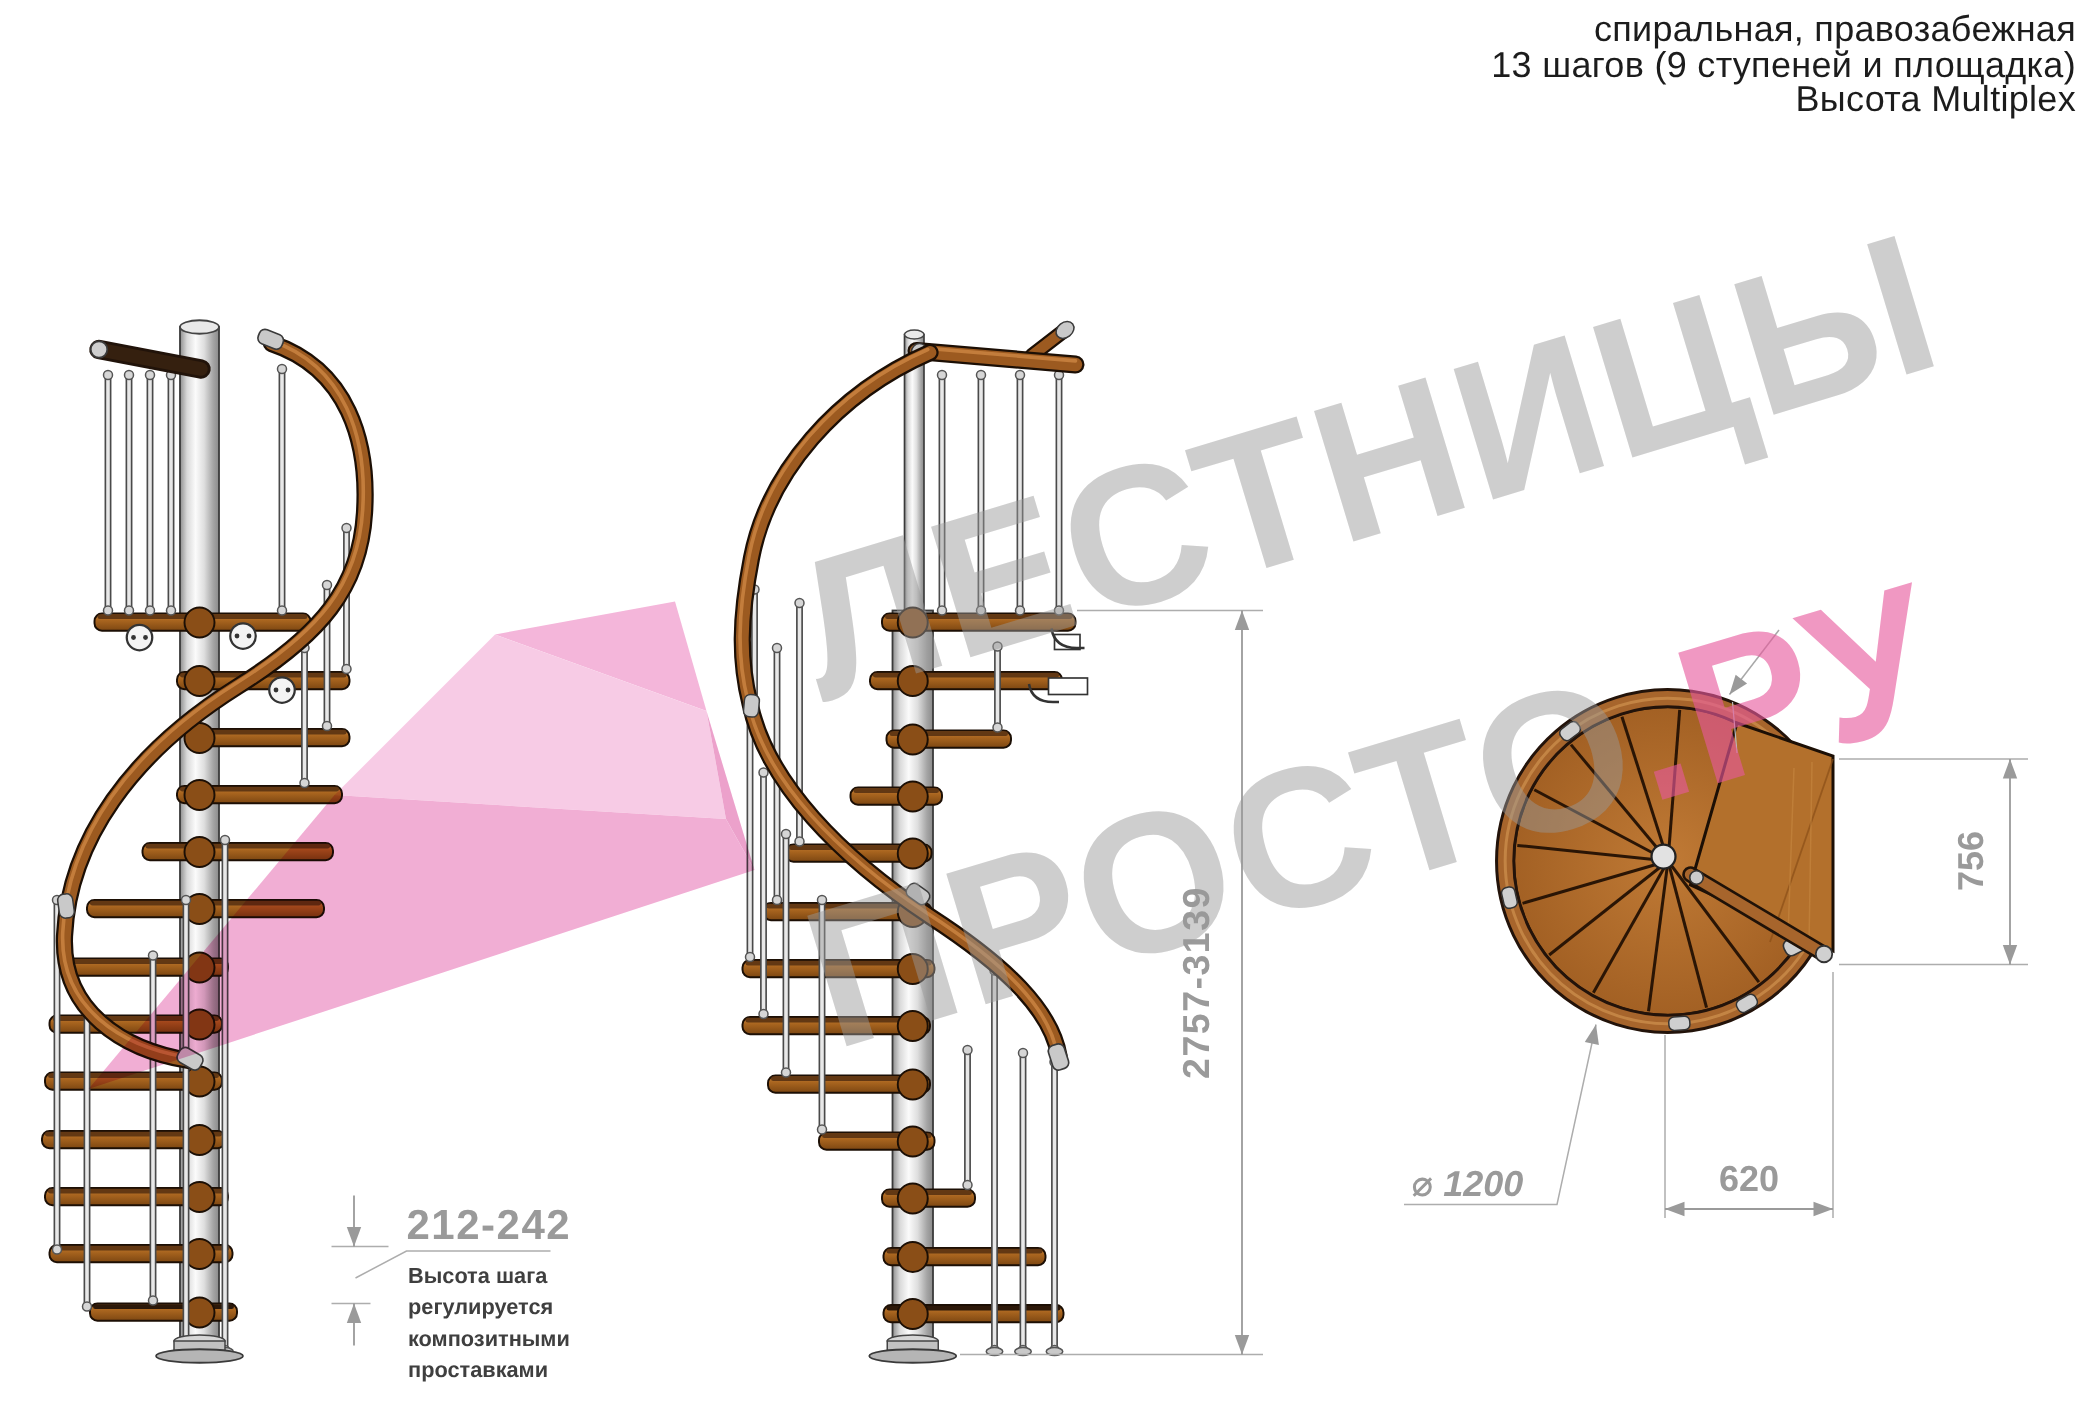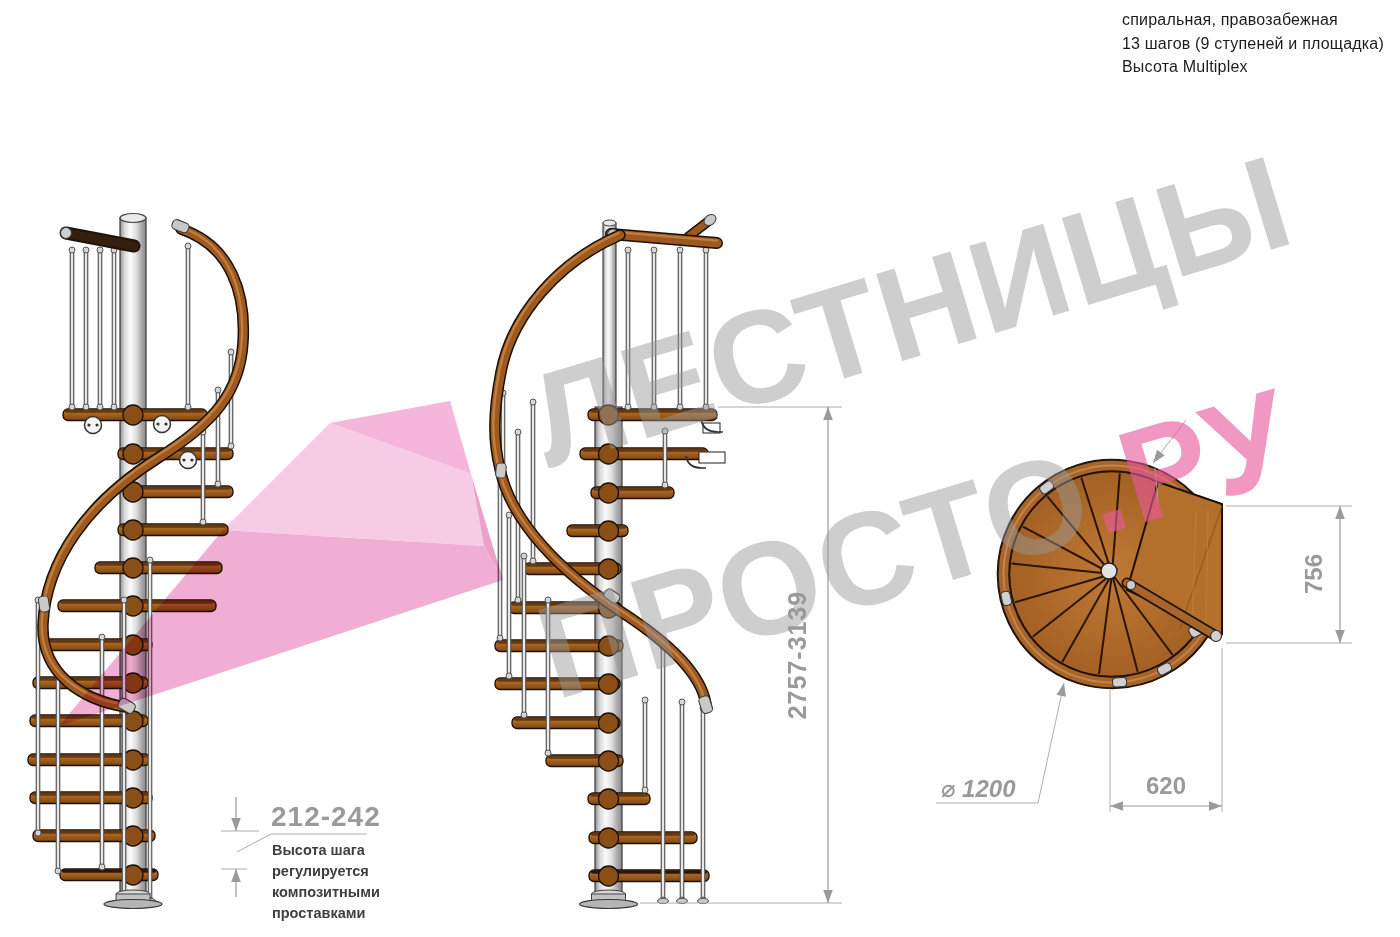--- a/index.html
+++ b/index.html
@@ -1,19 +1,19 @@
 <!DOCTYPE html>
 <html><head>
 <meta charset="utf-8">
 <style>
   html,body{margin:0;padding:0;background:#fff;}
   .canvas{position:relative;width:1400px;height:937px;background:#ffffff;overflow:hidden;
           font-family:"Liberation Sans","DejaVu Sans",sans-serif;}
-  .header{position:absolute;top:8px;right:16px;text-align:left;
-          font-size:16px;line-height:23.5px;color:#1c1c1c;letter-spacing:.2px;}
+  .header{position:absolute;top:8px;right:16px;text-align:right;
+          font-size:24px;line-height:23.5px;color:#1c1c1c;letter-spacing:.2px;}
   svg text{font-family:"Liberation Sans","DejaVu Sans",sans-serif;}
   .dimtxt{fill:#9a9a9a;font-weight:bold;font-size:24px;}
   .dimtxt-big{fill:#9a9a9a;font-weight:bold;font-size:25px;letter-spacing:1px;}
   .notetxt{fill:#3f3f3f;font-weight:bold;font-size:14.5px;}
   .wm1{font-weight:bold;font-size:132px;letter-spacing:2px;}
 </style>
 </head>
 <body>
 
 <div class="canvas">

